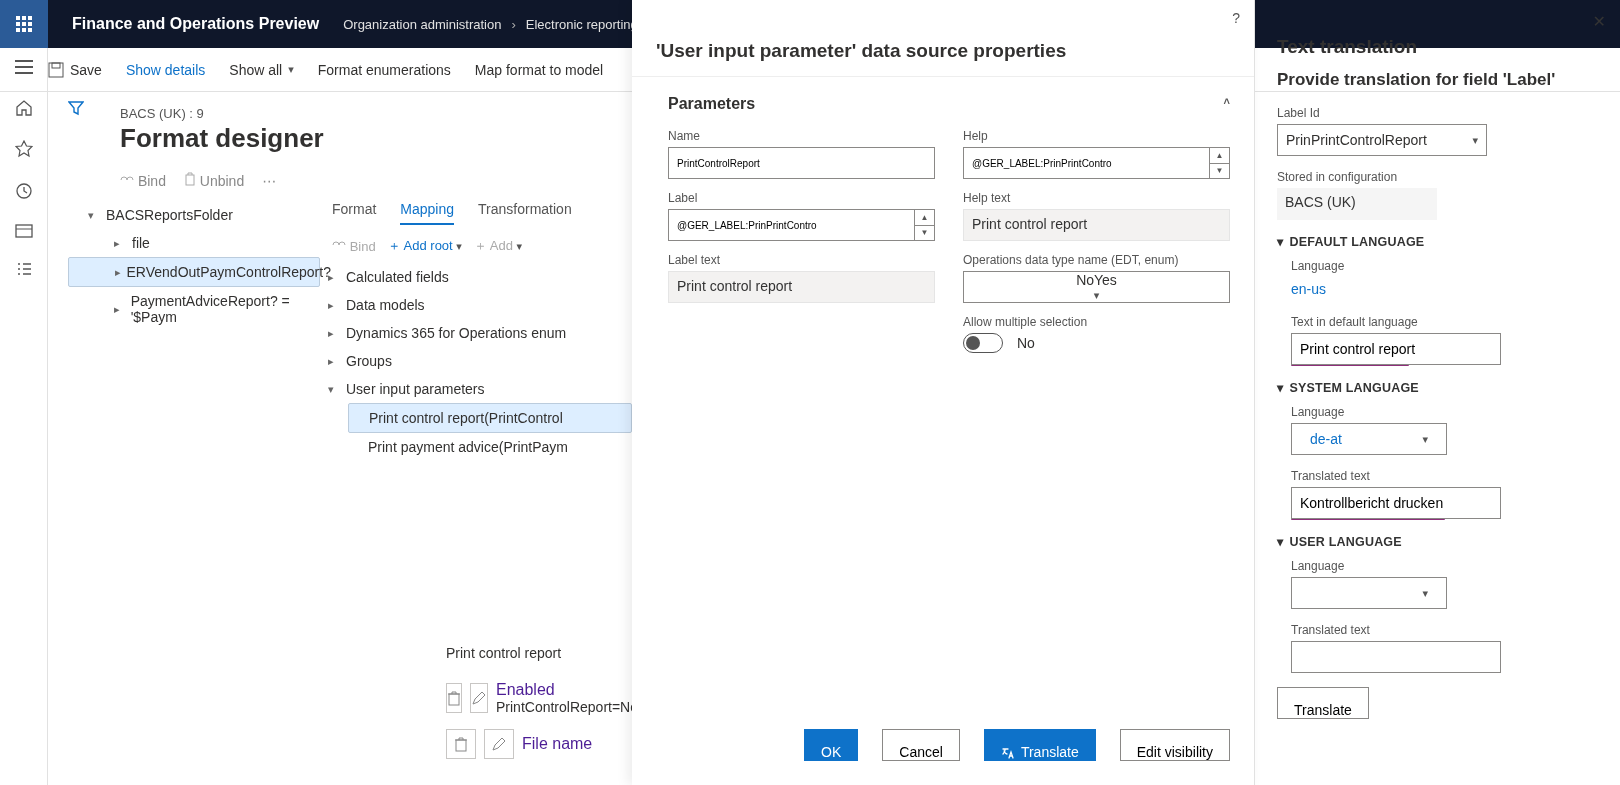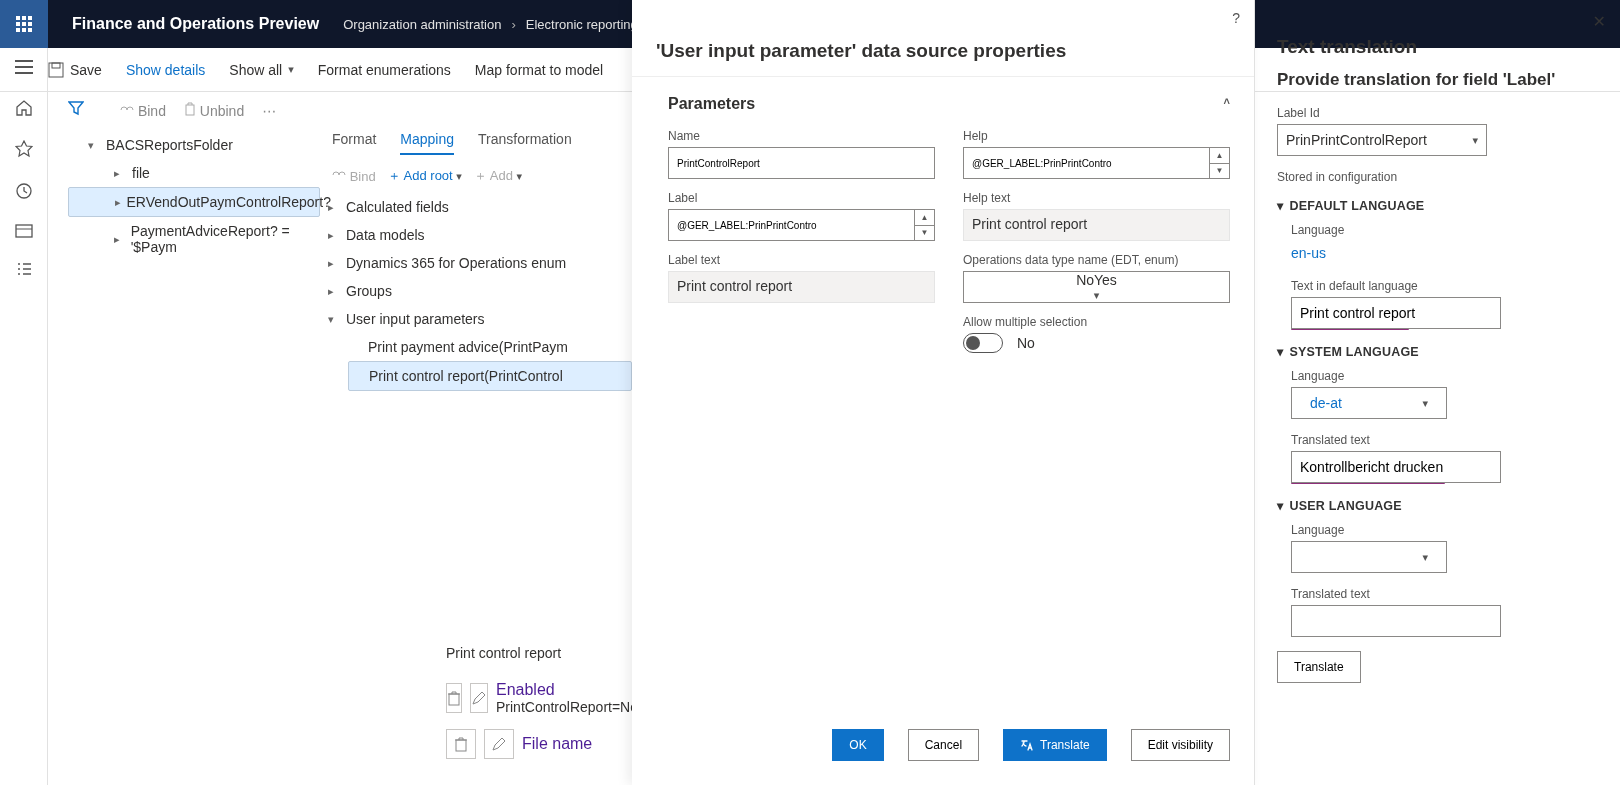--- a/index.html
+++ b/index.html
@@ -63,21 +63,21 @@
 .fld .sel { width:100%; height:32px; border:1px solid #8a8886; display:flex; align-items:center; justify-content:space-between; padding:0 8px;flex-direction:column; }
 .spinwrap { display:flex; }
 .spinwrap input { flex:1; }
 .spinwrap .spin { width:20px; border:1px solid #8a8886; border-left:0; display:flex; flex-direction:column; }
 .spinwrap .spin div { flex:1; display:flex; align-items:center; justify-content:center; font-size:8px; color:#555;}
 .spinwrap .spin div:first-child { border-bottom:1px solid #8a8886; }
 .toggle { display:flex; align-items:center; gap:14px; }
 .toggle .sw { width:40px; height:20px; border:1px solid #555; border-radius:10px; position:relative; background:#fff;}
 .toggle .sw::after { content:""; position:absolute; left:2px; top:2px; width:14px; height:14px; border-radius:50%; background:#555;}
 .props .buttons { margin-top:auto; display:flex; justify-content:flex-end; gap:24px; padding:0 24px 24px 24px; }
-.btn { height:32px; padding:0 16px; border:1px solid #8a8886; background:#fff; font-size:12px; display:flex; align-items:center; gap:6px; cursor:pointer;}
+.btn { height:32px; padding:0 16px; border:1px solid #8a8886; background:#fff; font-size:14px; display:flex; align-items:flex-end; gap:6px; cursor:pointer;}
 .btn.primary { background:#0e72c9; border-color:#0e72c9; color:#fff; }
 
 
 .trans { position:absolute; left:1254px; top:0; width:366px; height:785px; border-left:1px solid #e1e1e1; padding:0 18px 18px 22px; overflow:auto; }
 .trans .close { position:absolute; right:14px; top:12px; font-size:16px; color:#333; }
 .trans h2 { font-size:19px; font-weight:600; padding:36px 0 12px 0; }
 .trans h3 { font-size:17px; font-weight:600; padding:0 0 16px 0; }
 .trans .fld { margin-bottom:14px; }
 .trans .sec { font-size:12.5px; font-weight:600; letter-spacing:.2px; margin:8px 0 10px 0; display:flex; align-items:center; gap:6px; color:#333; }
 .trans .link { color:#0e72c9; }
@@ -173,20 +173,24 @@
       <span>Map format to model</span>
     </div>
 </div>
 
 <div class="main">
   <span class="filter-icon">
       <svg width="16" height="16">
         <path d="M1 2h14l-5 6v6l-4-2V8z" fill="none" stroke="#0e72c9" stroke-width="1.4"></path>
       </svg>
     </span>
+  <div class="page-head">
+    <div class="crumb">BACS (UK) : 9</div>
+    <div class="h1">Format designer</div>
+  </div>
   <div class="toolbar2">
     <span class="muted">
       <svg width="14" height="12" style="display:inline">
           <path d="M1 6a3 3 0 016 0M7 6a3 3 0 016 0" fill="none" stroke="#aaa"></path>
         </svg>
       <span>Bind</span>
     </span>
     <span class="muted">
       <svg width="12" height="14" style="display:inline">
           <rect x="2" y="3" width="8" height="10" fill="none" stroke="#aaa"></rect>
@@ -249,25 +253,25 @@
             <span>Dynamics 365 for Operations enum</span>
           </div>
         <div class="row">
             <span class="caret">▸</span>
             <span>Groups</span>
           </div>
         <div class="row">
             <span class="caret">▾</span>
             <span>User input parameters</span>
           </div>
+        <div class="row lvl1 sel" style="margin-left:20px">
+            <span>Print control report(PrintControl</span>
+          </div>
         <div class="row lvl1" style="margin-left:20px">
             <span>Print payment advice(PrintPaym</span>
-          </div>
-        <div class="row lvl1 sel" style="margin-left:20px">
-            <span>Print control report(PrintControl</span>
           </div>
       </div>
     </div>
   </div>
 
   <div class="bottom-pane">
     <div class="title">Print control report</div>
     <div class="frow">
       <div class="iconbtn">
           <svg width="14" height="16">
@@ -390,20 +394,21 @@
 
   <div class="fld">
     <label>Label Id</label>
     <div class="lidsel">
         <span>PrinPrintControlReport</span>
         <span class="chev">▾</span>
       </div>
   </div>
   <div class="fld">
     <label>Stored in configuration</label>
+    <div class="ro" style="border:none;background:#f5f5f5;width:160px;padding:6px 8px">BACS (UK)</div>
   </div>
 
   <div class="sec">
       <span>▾</span>
       <span>DEFAULT LANGUAGE</span>
     </div>
   <div style="padding-left:14px">
     <div class="fld">
       <label>Language</label>
       <div class="link" style="padding:4px 0">en-us</div>

